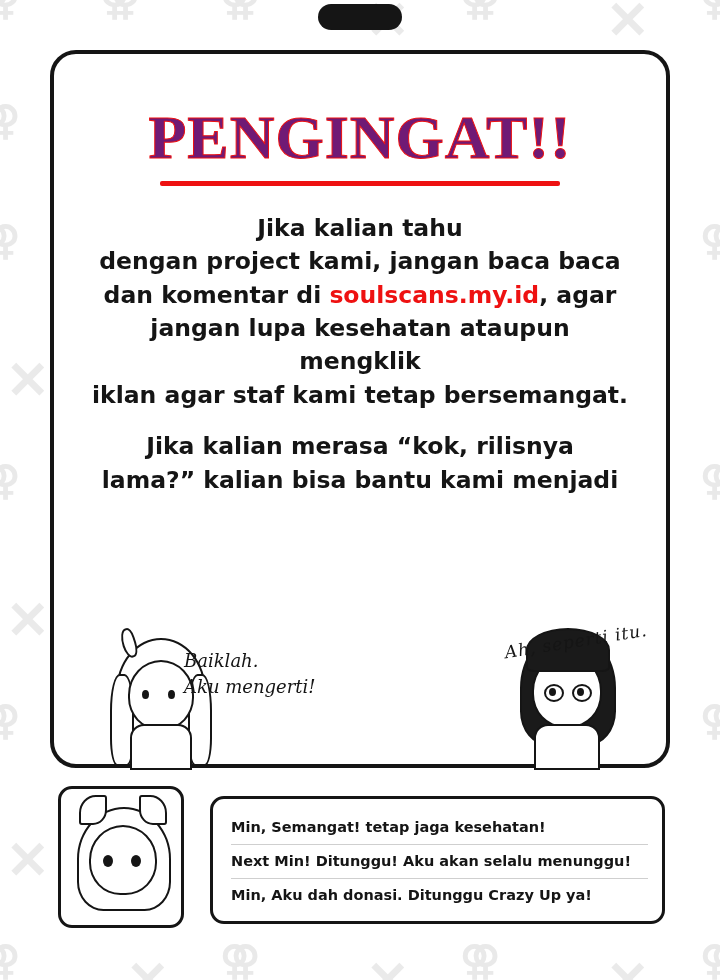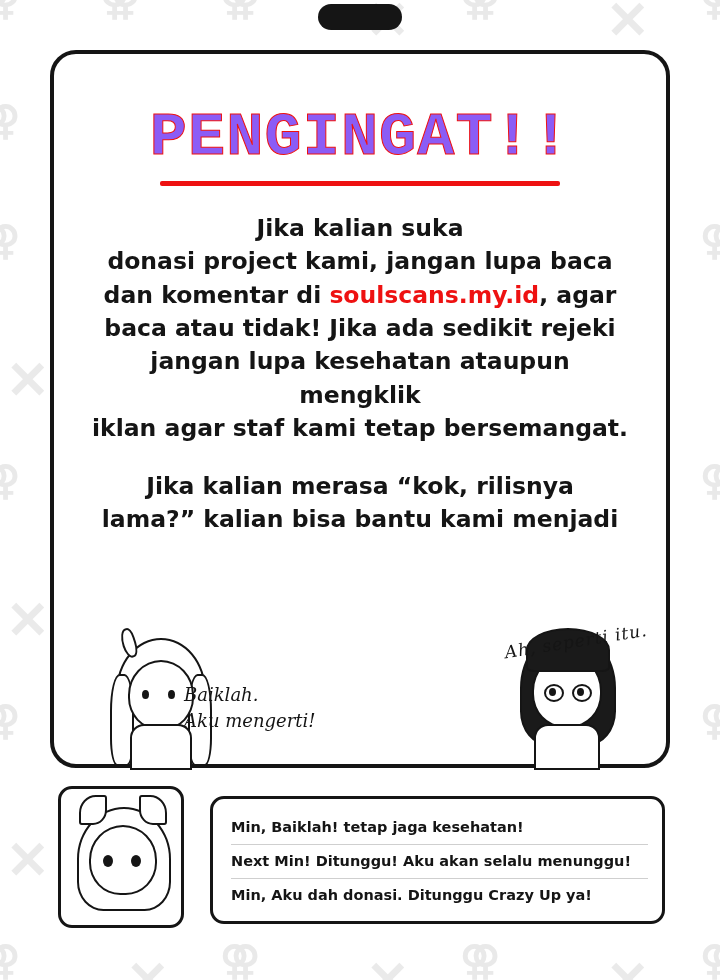--- a/index.html
+++ b/index.html
@@ -66,46 +66,46 @@
     height: 718px;
     background: #ffffff;
     border: 4px solid #151515;
     border-radius: 26px;
     z-index: 2;
     box-sizing: border-box;
   }
 
   #title {
     text-align: center;
-    color: #8b5cf6;
+    color: #701a75;
     font-size: 62px;
     font-weight: 800;
     letter-spacing: 1px;
     margin-top: 48px;
-    font-family: Liberation Mono, monospace;
+    font-family: Liberation Serif, serif;
     -webkit-text-stroke: 1px #ee1111;
   }
   #title-rule {
     width: 400px;
     height: 5px;
     background: #ee1111;
     margin: 8px auto 0 auto;
     border-radius: 2px;
   }
 
   #body-text {
     margin: 26px 34px 0 34px;
     text-align: center;
     font-size: 23.5px;
     font-weight: 700;
     line-height: 1.42;
     color: #151515;
     font-family: "DejaVu Sans", sans-serif;
   }
-  #para2 { margin-top: 24px; }
+  #para2 { margin-top: 18px; }
 
   
   #chars {
     position: absolute;
     left: 0;
     right: 0;
     bottom: 0;
     height: 150px;
   }
 
@@ -113,21 +113,21 @@
     font-family: "DejaVu Serif", serif;
     font-style: italic;
     font-size: 18px;
     color: #151515;
     line-height: 1.45;
     white-space: pre-line;
   }
   #speech-left {
     position: absolute;
     left: 130px;
-    bottom: 30px;
+    bottom: 64px;
     text-align: left;
   }
   #speech-right {
     position: absolute;
     right: 18px;
     bottom: 110px;
     transform: rotate(-9deg);
     font-size: 17px;
     letter-spacing: 1px;
   }
@@ -295,24 +295,23 @@
   <div class="dot" style="left:64px"></div>
 </div>
 
 <div id="panel">
 
   <div id="title">PENGINGAT!!</div>
   <div id="title-rule"></div>
 
   <div id="body-text">
     <div id="para1">
-        <div>Jika kalian suka</div>
-        <div>donasi project kami, jangan lupa baca</div>
+        <div>Jika kalian tahu</div>
+        <div>dengan project kami, jangan baca baca</div>
         <div>dan komentar di <span style="color: rgb(238, 17, 17);">soulscans.my.id</span>, agar</div>
-        <div>baca atau tidak! Jika ada sedikit rejeki</div>
         <div>jangan lupa kesehatan ataupun mengklik</div>
         <div>iklan agar staf kami tetap bersemangat.</div>
       </div>
     <div id="para2">
         <div>Jika kalian merasa “kok, rilisnya</div>
         <div>lama?” kalian bisa bantu kami menjadi</div>
       </div>
   </div>
 
   <div id="chars">
@@ -351,17 +350,17 @@
     <div class="hair" style="left:16px; top:18px; width:90px; height:100px; border-radius:50% 50% 28% 28%;"></div>
     <div class="hair" style="left:18px; top:6px; width:24px; height:26px; border-radius:60% 10% 50% 10%;"></div>
     <div class="hair" style="left:78px; top:6px; width:24px; height:26px; border-radius:10% 60% 10% 50%;"></div>
     <div class="head" style="left:28px; top:36px; width:64px; height:66px;"></div>
     <div class="eye" style="left:42px; top:66px; width:10px; height:12px; border-radius:50%;"></div>
     <div class="eye" style="left:70px; top:66px; width:10px; height:12px; border-radius:50%;"></div>
   </div>
 
 
   <div id="comment-box">
-    <div class="comment-line">Min, Baiklah! tetap jaga kesehatan!</div>
+    <div class="comment-line">Min, Semangat! tetap jaga kesehatan!</div>
     <div class="comment-line">Next Min! Ditunggu! Aku akan selalu menunggu!</div>
     <div class="comment-line">Min, Aku dah donasi. Ditunggu Crazy Up ya!</div>
   </div>
 </div>
 
 </body></html>

